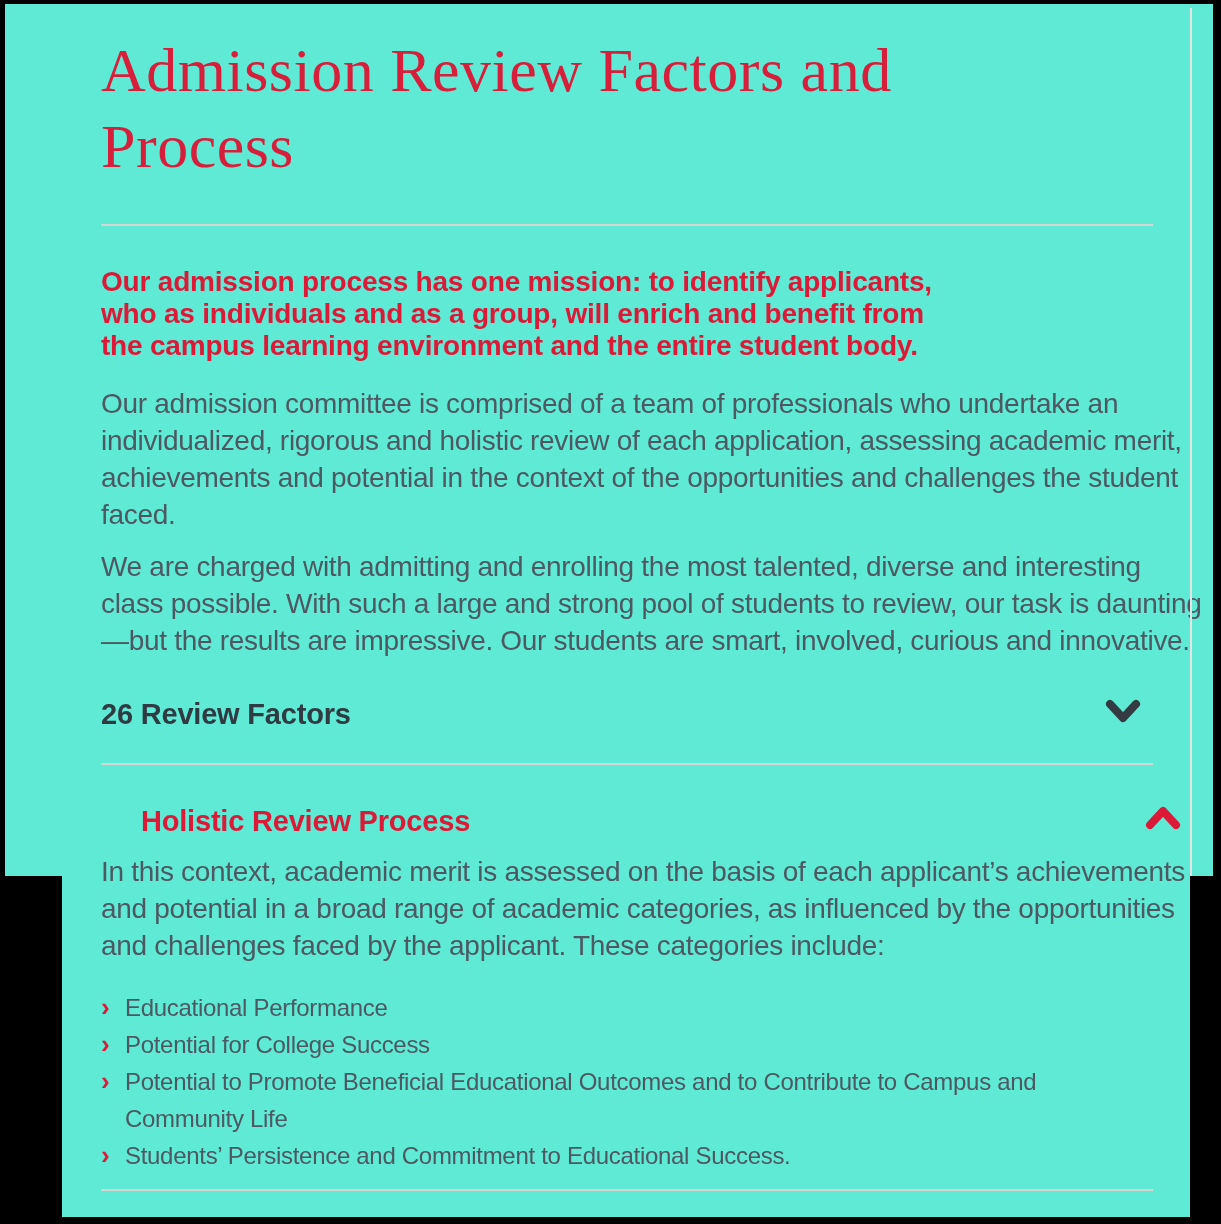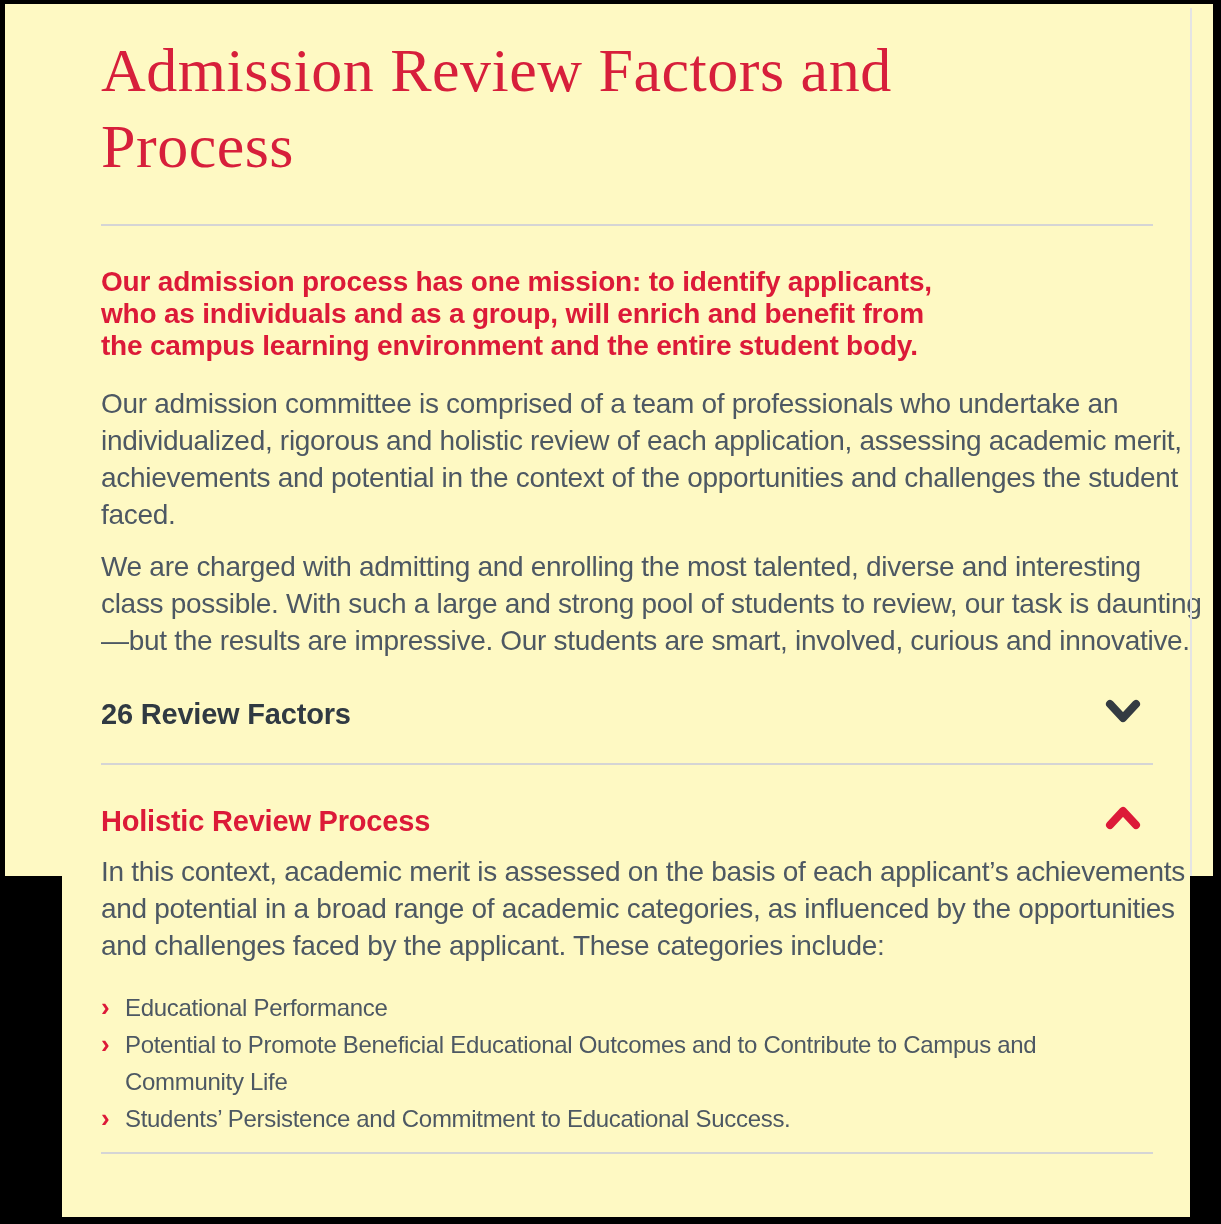--- a/index.html
+++ b/index.html
@@ -8,21 +8,21 @@
     width: 1221px; height: 1224px;
     background: #000;
     position: relative;
     overflow: hidden;
     font-family: "Liberation Sans", sans-serif;
   }
   .frame { position: absolute; inset: 0; }
   .panel {
     position: absolute;
     left: 5px; top: 4px; right: 8px; bottom: 7px;
-    background: #fef9c3;
+    background: #5eead4;
   }
   .content {
     position: absolute;
     left: 96px; top: 0;
     width: 1104px;
   }
   .page-title {
     margin: 28px 0 0 0;
     font-family: "Liberation Serif", serif;
     font-weight: normal;
@@ -66,21 +66,21 @@
     justify-content: space-between;
     align-items: flex-start;
     cursor: pointer;
   }
   .acc-header .acc-label {
     font-weight: bold;
     font-size: 29px;
     letter-spacing: -0.2px;
   }
   .acc-dark .acc-label { color: #303A42; }
-  .acc-red { margin-top: 40px; height: 40px; }
+  .acc-red { margin-top: 40px; height: 40px; margin-left: 40px; }
   .acc-red .acc-label { color: #DC1A38; }
   .chev { margin-right: 12px; }
   .chev-down { stroke: #343B42; }
   .chev-up { stroke: #DC1A38; }
   .holistic-p { margin-top: 8px; }
   .category-list {
     list-style: none;
     margin: 25px 0 0 0;
     padding: 0;
     width: 1060px;
@@ -166,20 +166,24 @@
 and potential in a broad range of academic categories, as influenced by the opportunities
 and challenges faced by the applicant. These categories include:</p>
 
       <ul class="category-list">
         <li>
           <span class="bullet"></span>
           <span class="li-text">Educational Performance</span>
         </li>
         <li>
           <span class="bullet"></span>
+          <span class="li-text">Potential for College Success</span>
+        </li>
+        <li>
+          <span class="bullet"></span>
           <span class="li-text">Potential to Promote Beneficial Educational Outcomes and to Contribute to Campus and
 Community Life</span>
         </li>
         <li>
           <span class="bullet"></span>
           <span class="li-text">Students’ Persistence and Commitment to Educational Success.</span>
         </li>
       </ul>
 
       <div class="divider div-bottom"></div>

